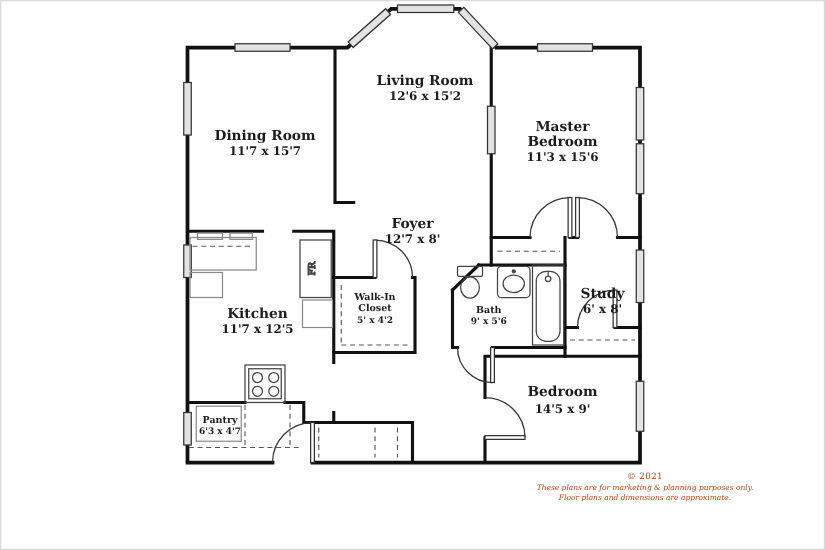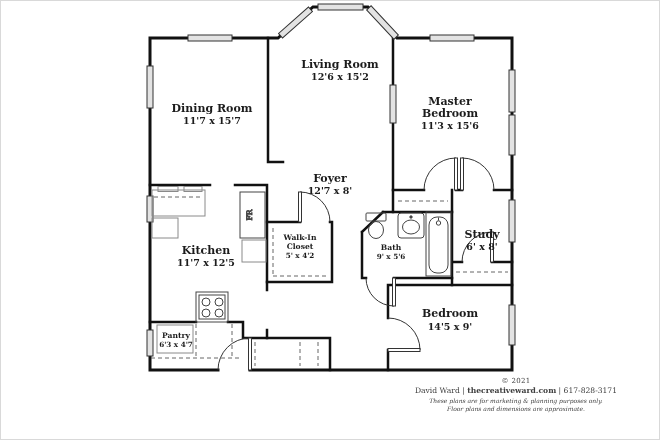--- a/index.html
+++ b/index.html
@@ -5,21 +5,21 @@
   html,body{margin:0;padding:0;width:660px;height:440px;background:#ffffff;overflow:hidden;}
   body{font-family:"DejaVu Serif", serif;}
   #frame{position:absolute;top:0;left:0;width:658px;height:438px;border:1px solid #d9d9d9;}
   svg{position:absolute;top:0;left:0;}
   .lbl{font-family:"DejaVu Serif", serif;fill:#1c1c1c;text-anchor:middle;}
   .name{font-size:11px;font-weight:600;}
   .dims{font-size:9.5px;font-weight:600;}
   .name-sm{font-size:7.6px;font-weight:600;}
   .dims-sm{font-size:7.2px;font-weight:600;}
   .fixture-lbl{font-size:7.5px;fill:#888;font-family:"DejaVu Serif", serif;}
-  #footer{position:absolute;top:377px;right:4px;width:280px;text-align:center;color:#404040;}
+  #footer{position:absolute;top:377px;right:4px;width:280px;text-align:center;color:#c2410c;}
   #footer .f1{font-size:7px;letter-spacing:.3px;}
   #footer .f2{font-size:7.6px;margin-top:1px;}
   #footer .f2 b{font-weight:700;}
   #footer .f3{font-size:6px;font-style:italic;margin-top:2px;line-height:1.25;}
 </style>
 </head>
 <body>
 
 <div id="frame"></div>
 
@@ -168,24 +168,17 @@
     </g>
     <g>
       <text class="lbl name-sm" x="176" y="338">Pantry</text>
       <text class="lbl dims-sm" x="176" y="347">6'3 x 4'7</text>
     </g>
   </g>
 </svg>
 
 <div id="footer">
   <div class="f1">© 2021</div>
-  <div class="f2">
-    <span>David Ward</span>
-    <span>|</span>
-    <b>thecreativeward.com</b>
-    <span>|</span>
-    <span>617-828-3171</span>
-  </div>
   <div class="f3">
     <div>These plans are for marketing &amp; planning purposes only.</div>
     <div>Floor plans and dimensions are approximate.</div>
   </div>
 </div>
 
 </body></html>

